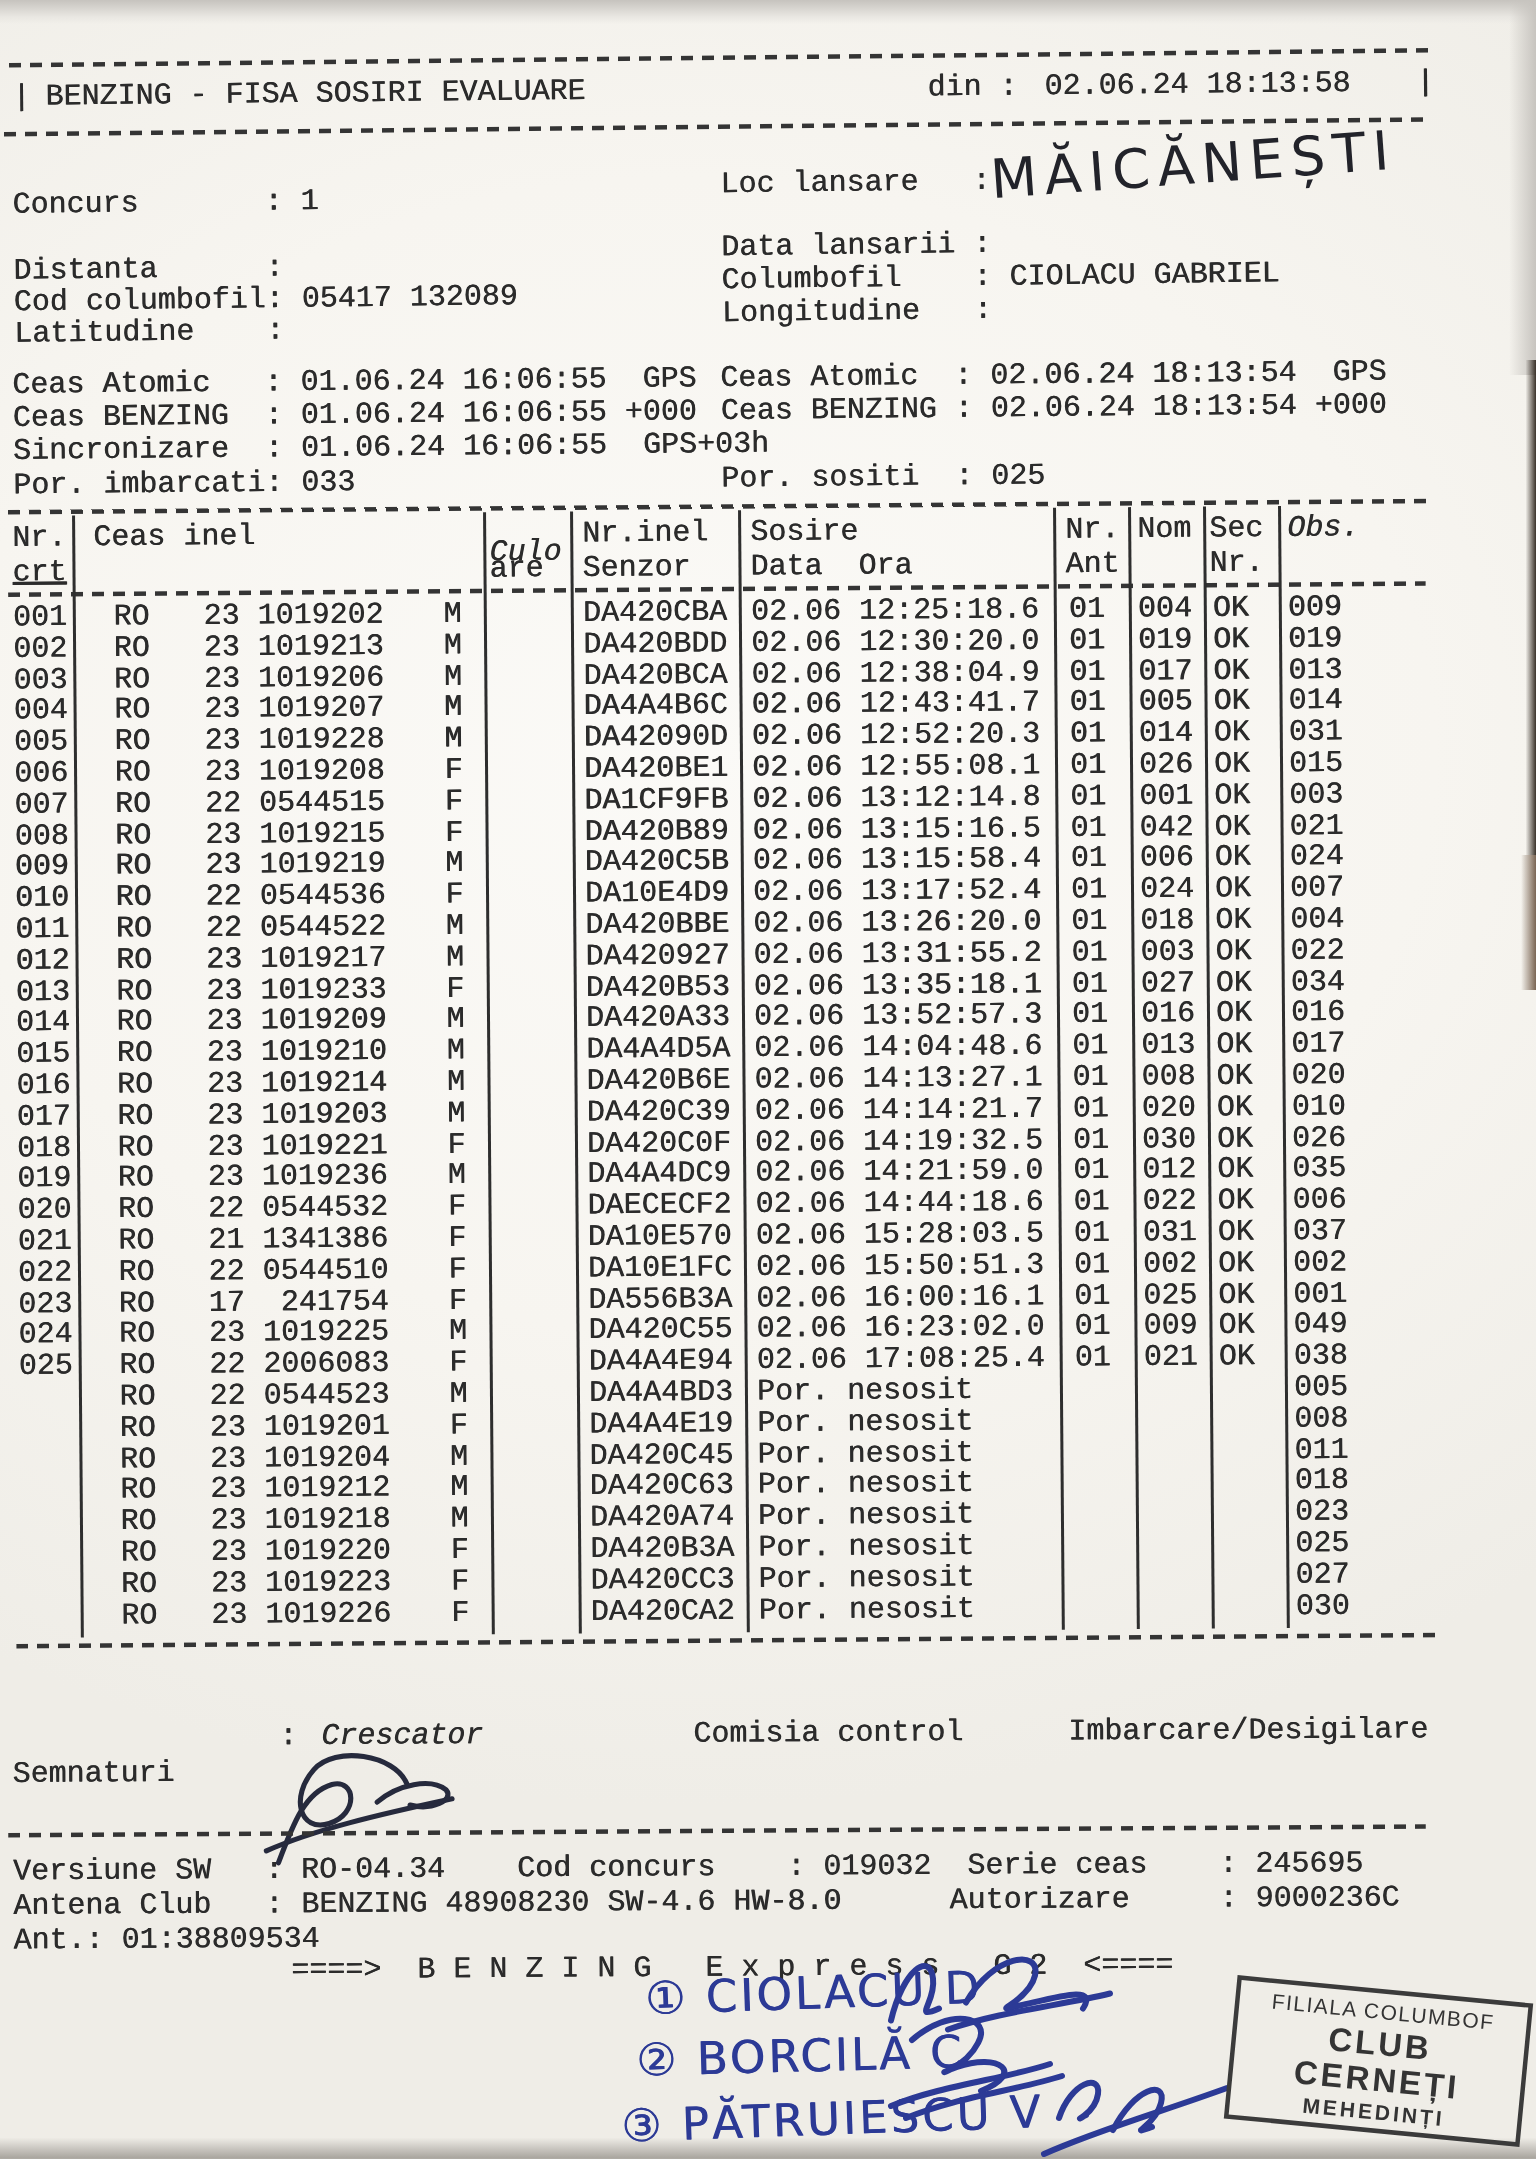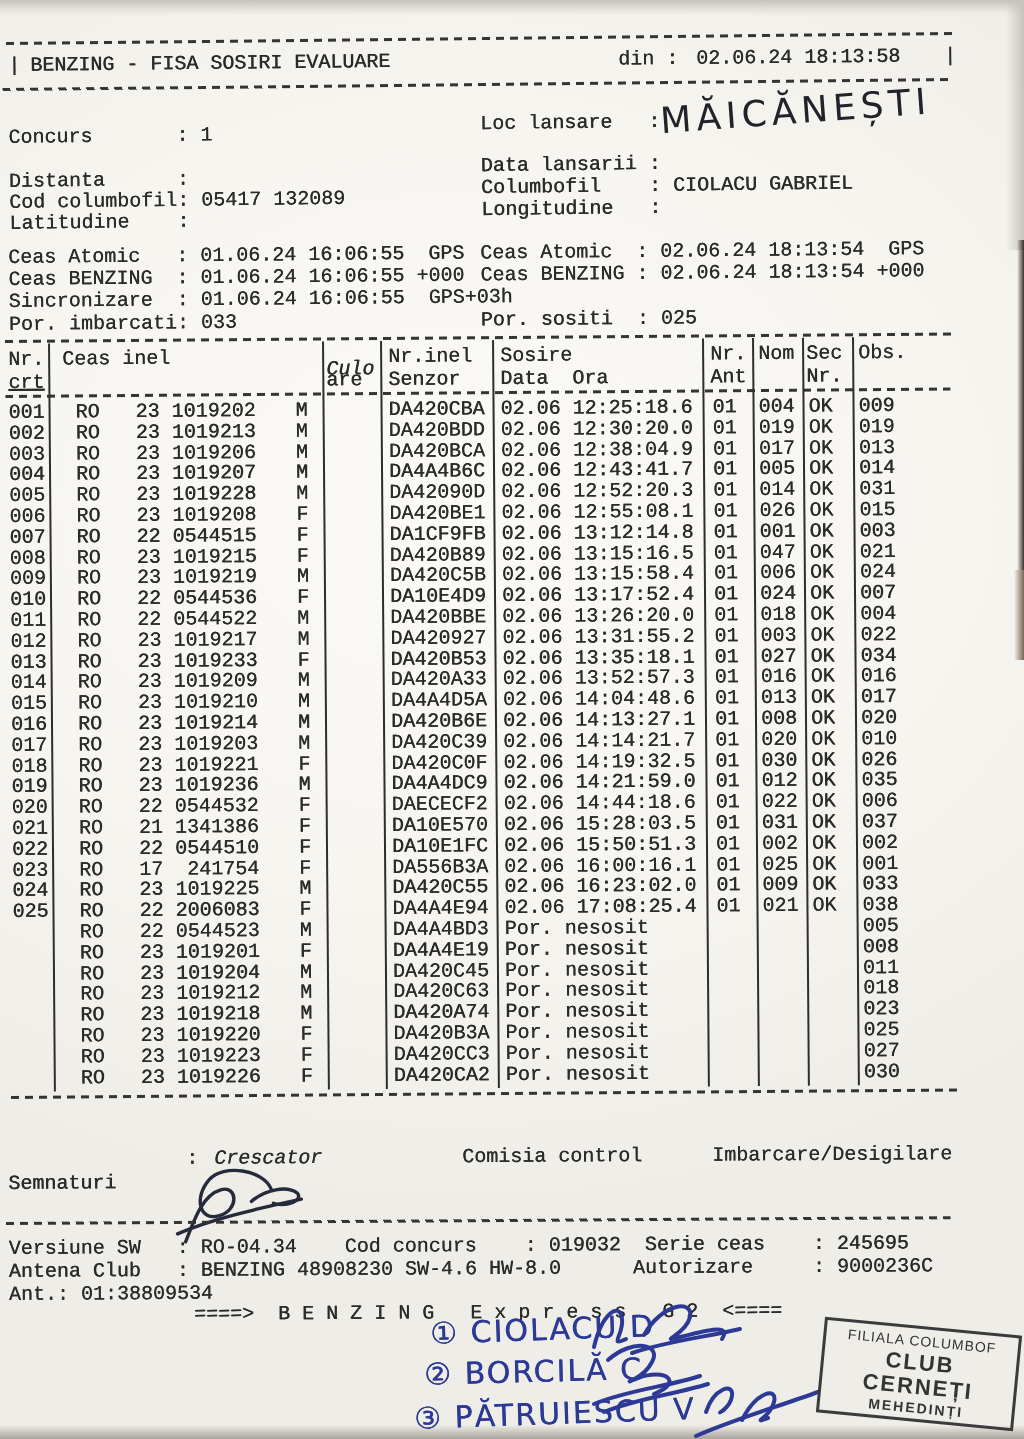--- a/index.html
+++ b/index.html
@@ -103,21 +103,21 @@
       <div class="mono" style="left:326px;top:31px;">are</div>
       <div class="mono" style="left:388px;top:8px;">Nr.inel</div>
       <div class="mono" style="left:388px;top:31px;text-align:center;">Senzor</div>
       <div class="mono" style="left:500px;top:8px;">Sosire</div>
       <div class="mono" style="left:500px;top:31px;">Data  Ora</div>
       <div class="mono" style="left:710px;top:8px;">Nr.</div>
       <div class="mono" style="left:710px;top:31px;">Ant</div>
       <div class="mono" style="left:758px;top:8px;">Nom</div>
       <div class="mono" style="left:806px;top:8px;">Sec</div>
       <div class="mono" style="left:806px;top:31px;">Nr.</div>
-      <div class="mono" style="left:858px;top:8px;">Obs.</div>
+      <div class="mono" style="left:858px;top:8px;font-style:italic;">Obs.</div>
     </div>
 
     <div class="dash" style="left:5px;top:55px;width:945px;"></div>
 
     <div style="position:absolute;left:0;top:63px;width:1020px;">
         <div class="trow">
       <span class="c-nr">001</span>
       <span class="c-serie">RO   23 1019202</span>
       <span class="c-sex">M</span>
       <span class="c-senzor">DA420CBA</span>
@@ -193,21 +193,21 @@
       <span class="c-sec">OK</span>
       <span class="c-obs">003</span>
     </div>
         <div class="trow">
       <span class="c-nr">008</span>
       <span class="c-serie">RO   23 1019215</span>
       <span class="c-sex">F</span>
       <span class="c-senzor">DA420B89</span>
       <span class="c-sosire">02.06 13:15:16.5</span>
       <span class="c-ant">01</span>
-      <span class="c-nom">047</span>
+      <span class="c-nom">042</span>
       <span class="c-sec">OK</span>
       <span class="c-obs">021</span>
     </div>
         <div class="trow">
       <span class="c-nr">009</span>
       <span class="c-serie">RO   23 1019219</span>
       <span class="c-sex">M</span>
       <span class="c-senzor">DA420C5B</span>
       <span class="c-sosire">02.06 13:15:58.4</span>
       <span class="c-ant">01</span>
@@ -371,21 +371,21 @@
     </div>
         <div class="trow">
       <span class="c-nr">024</span>
       <span class="c-serie">RO   23 1019225</span>
       <span class="c-sex">M</span>
       <span class="c-senzor">DA420C55</span>
       <span class="c-sosire">02.06 16:23:02.0</span>
       <span class="c-ant">01</span>
       <span class="c-nom">009</span>
       <span class="c-sec">OK</span>
-      <span class="c-obs">033</span>
+      <span class="c-obs">049</span>
     </div>
         <div class="trow">
       <span class="c-nr">025</span>
       <span class="c-serie">RO   22 2006083</span>
       <span class="c-sex">F</span>
       <span class="c-senzor">DA4A4E94</span>
       <span class="c-sosire">02.06 17:08:25.4</span>
       <span class="c-ant">01</span>
       <span class="c-nom">021</span>
       <span class="c-sec">OK</span>

